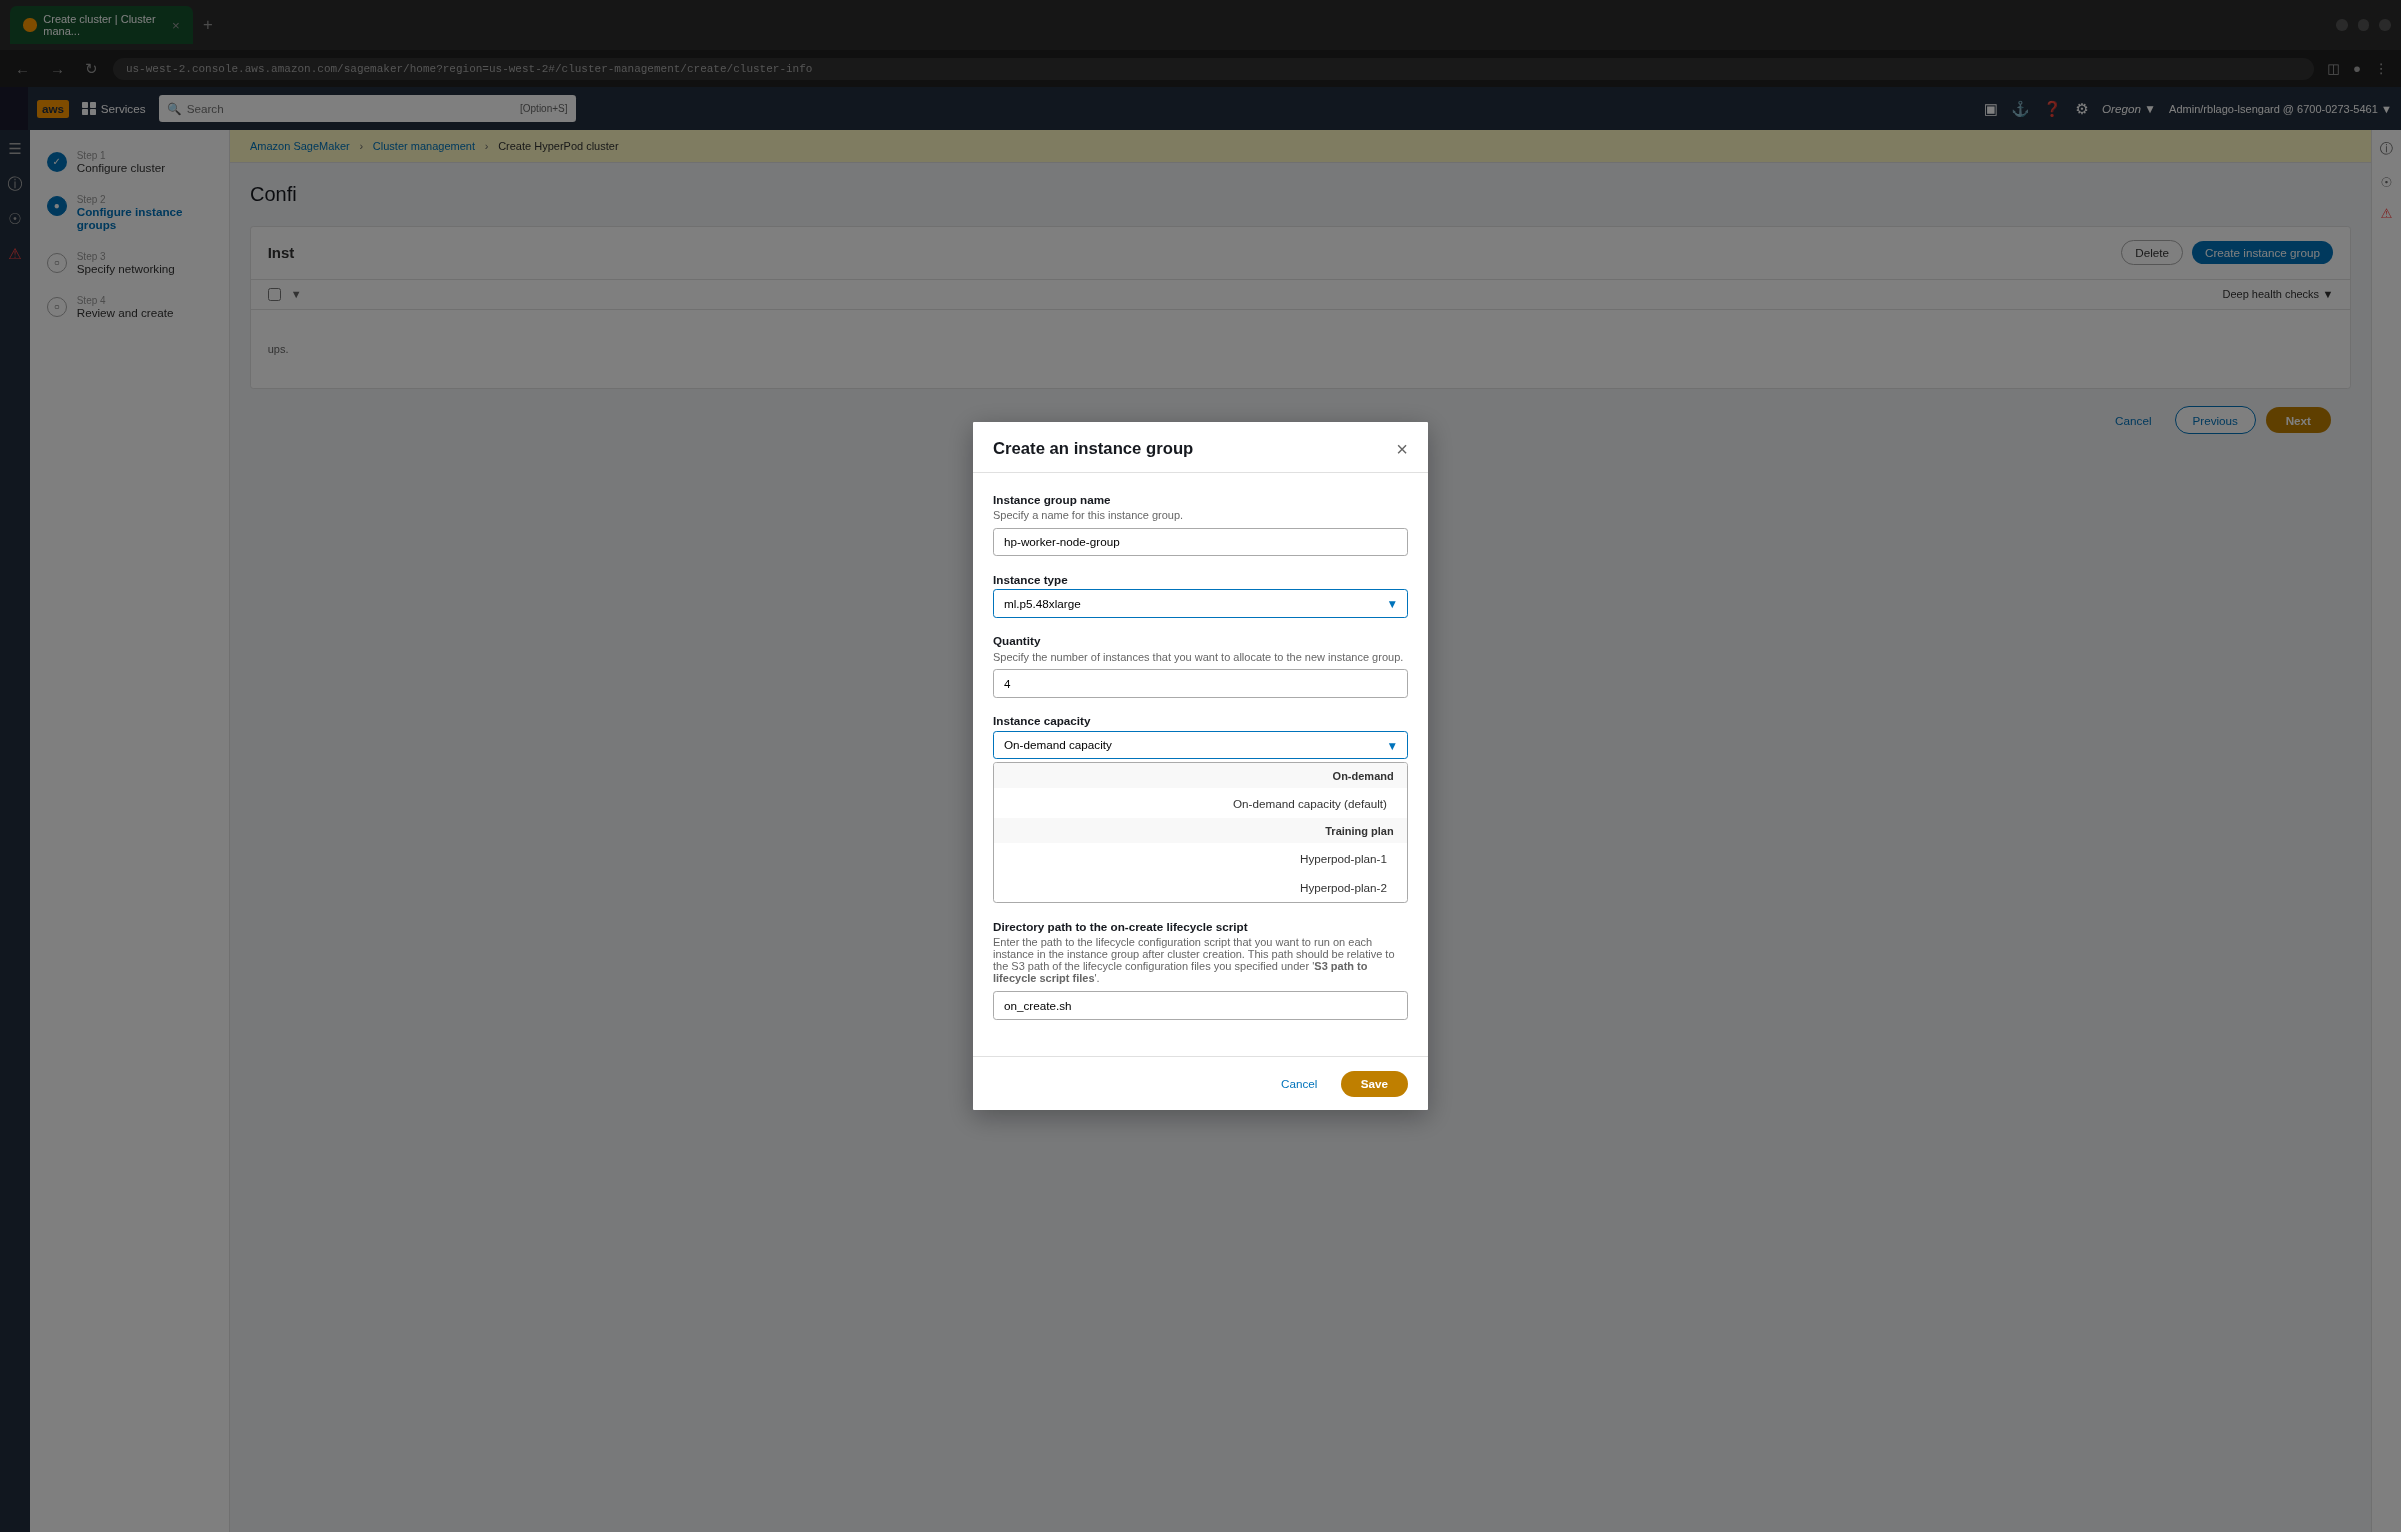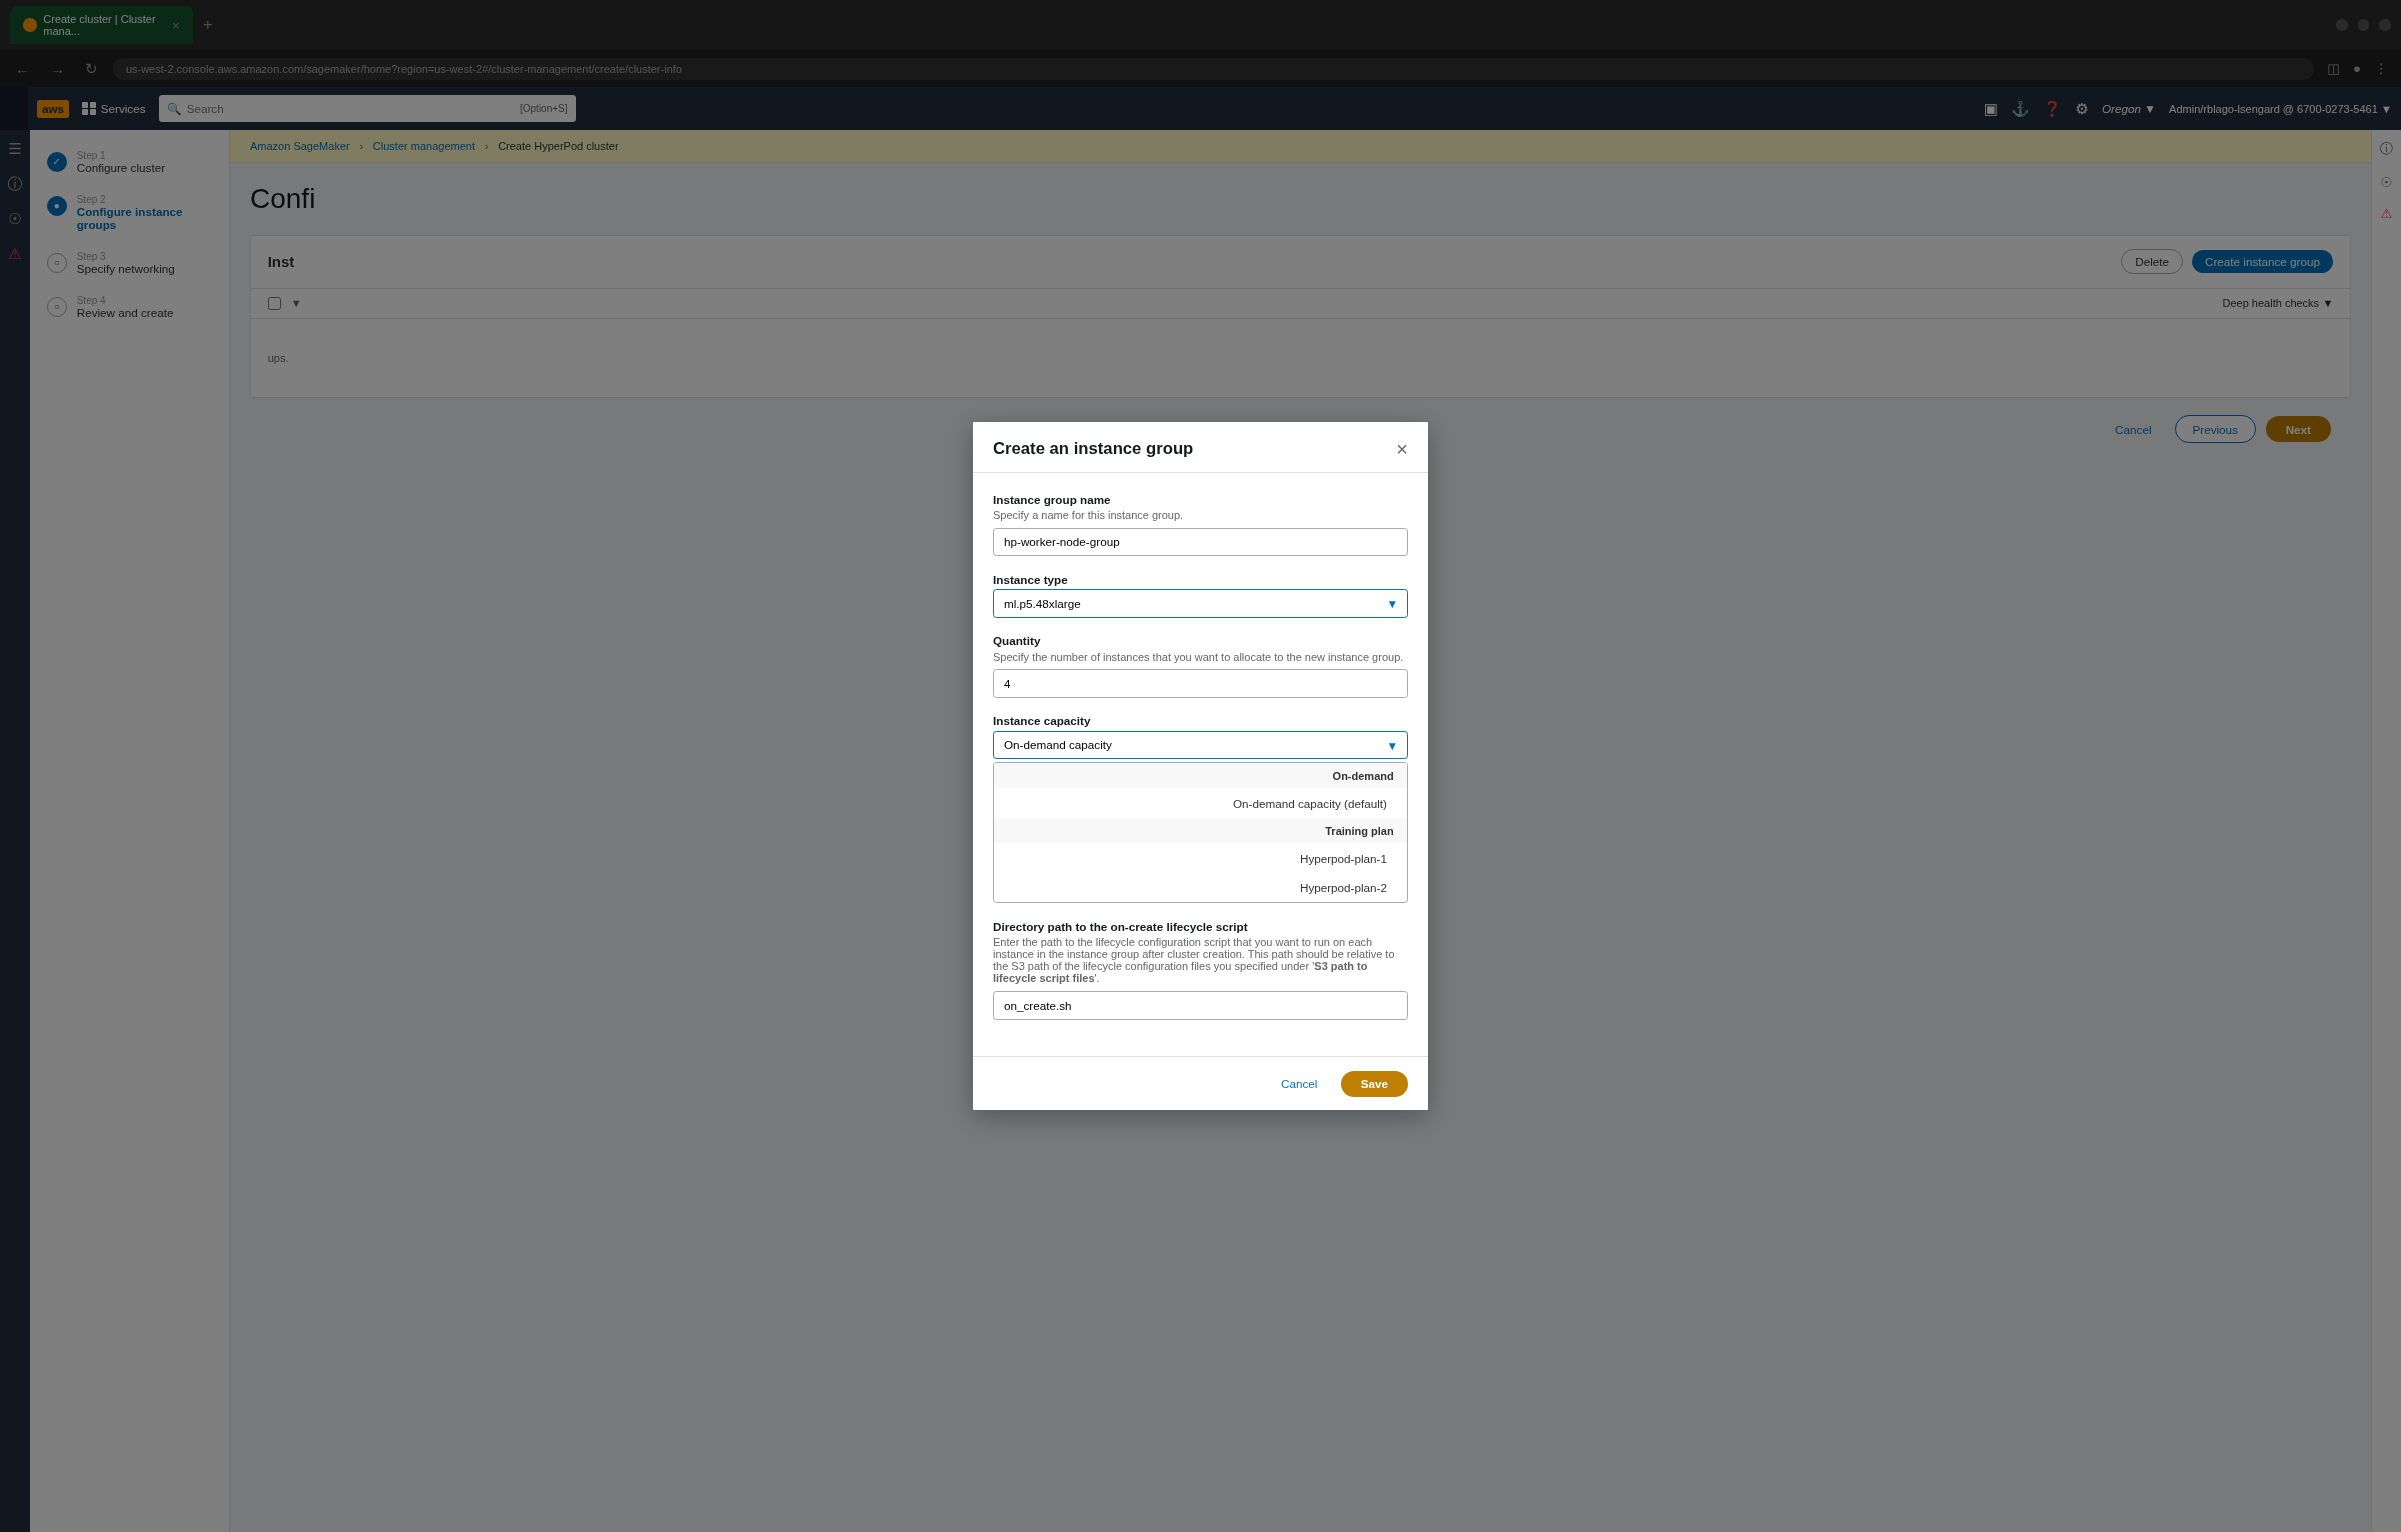--- a/index.html
+++ b/index.html
@@ -15,21 +15,21 @@
     .window-controls { margin-left: auto; display: flex; gap: 10px; }
     .win-btn { width: 11.7px; height: 11.7px; border-radius: 50%; cursor: pointer; font-size: 8.3px; display: flex; align-items: center; justify-content: center; color: transparent; }
     .win-min { background: #555; }
     .win-max { background: #555; }
     .win-close { background: #555; }
 
     
     .address-bar-row { background: #202020; height: 37px; display: flex; align-items: center; padding: 0 10px; gap: 10px; }
     .nav-btn { background: none; border: none; color: #999; font-size: 15px; cursor: pointer; padding: 3.3px 5px; }
     .address-bar { flex: 1; background: #333; border-radius: 16.7px; padding: 5px 13.3px; color: #ccc; font-size: 11px; display: flex; align-items: center; }
-    .address-bar span { color: #aaa; }
+    .address-bar span { color: #aaa; font-family: Liberation Mono, monospace; }
     .browser-actions { display: flex; gap: 6.7px; align-items: center; }
     .browser-icon-btn { background: none; border: none; color: #aaa; font-size: 13.3px; cursor: pointer; padding: 3.3px; }
 
     
     .aws-topnav { background: #232f3e; height: 43px; display: flex; align-items: center; padding: 0 9px; gap: 13.3px; margin-left: 28px; }
     .aws-logo { background: #232f3e; display: flex; align-items: center; gap: 6.7px; }
     .aws-logo-box { background: #ff9900; color: #232f3e; font-weight: 900; font-size: 11.7px; padding: 2.5px 5px; border-radius: 2.5px; }
     .services-btn { color: #fff; background: none; border: none; cursor: pointer; display: flex; align-items: center; gap: 5px; font-size: 11.7px; }
     .search-bar { flex: 1; background: #fff; border-radius: 3.3px; display: flex; align-items: center; padding: 0 8.3px; height: 27px; max-width: 417px; }
     .search-bar input { border: none; outline: none; flex: 1; font-size: 11.7px; }
@@ -61,21 +61,21 @@
     .content-area { flex: 1; padding: 0; overflow: auto; position: relative; }
 
     
     .breadcrumb-bar { padding: 10px 20px; background: #fef9c3; border-bottom: 0.8px solid #e0e0e0; font-size: 11px; }
     .breadcrumb-link { color: #0073bb; text-decoration: none; cursor: pointer; }
     .breadcrumb-sep { color: #666; margin: 0 6.7px; }
     .breadcrumb-current { color: #333; }
 
     
     .page-content { padding: 20px; }
-    .page-title { font-size: 28px; font-weight: 400; color: #16191f; margin-bottom: 20px; }
+    .page-title { font-size: 20px; font-weight: 400; color: #16191f; margin-bottom: 20px; }
 
     
     .table-section { background: #fff; border: 0.8px solid #e0e0e0; border-radius: 3.3px; }
     .table-header { padding: 13.3px 16.7px; display: flex; align-items: center; justify-content: space-between; border-bottom: 0.8px solid #e0e0e0; }
     .table-title { font-size: 15px; font-weight: 600; }
     .table-actions { display: flex; gap: 8.3px; align-items: center; }
     .btn-secondary { border: 0.8px solid #aaa; background: #fff; color: #333; padding: 5px 13.3px; border-radius: 16.7px; cursor: pointer; font-size: 11.7px; }
     .btn-primary { background: #0073bb; color: #fff; border: none; padding: 5px 13.3px; border-radius: 16.7px; cursor: pointer; font-size: 11.7px; }
 
     .filter-row { padding: 8.3px 16.7px; display: flex; align-items: center; gap: 10px; border-bottom: 0.8px solid #e0e0e0; }

